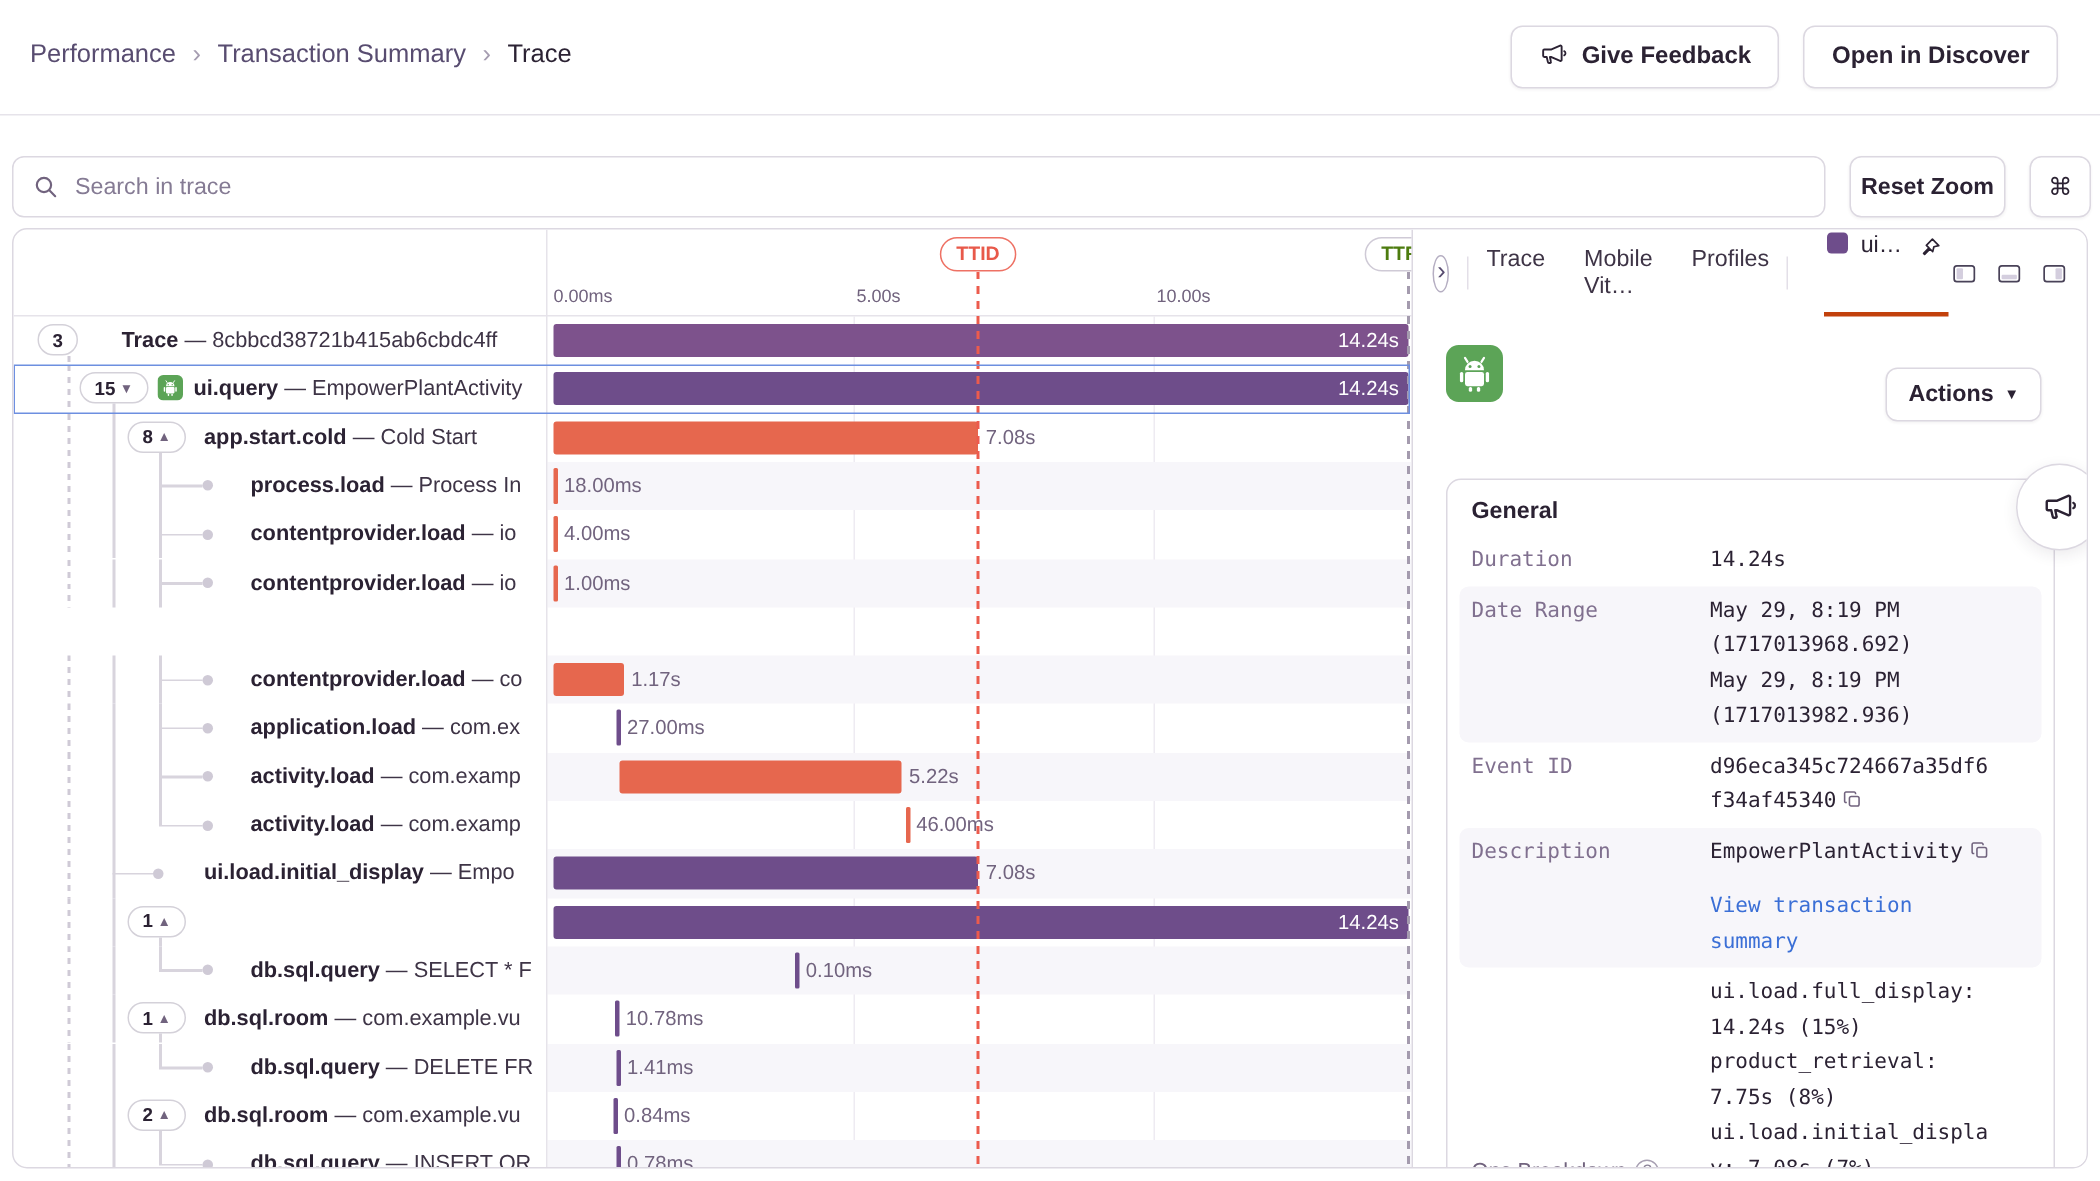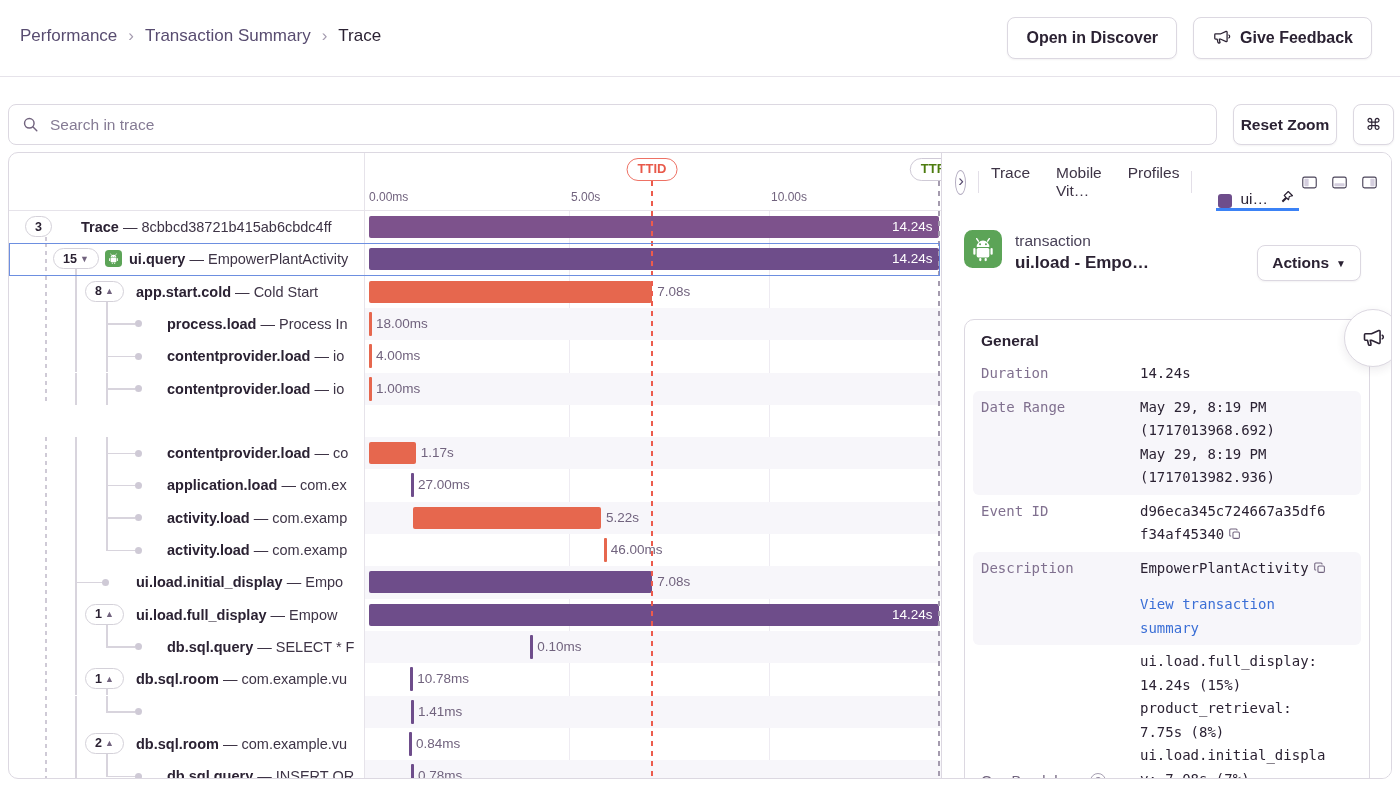--- a/index.html
+++ b/index.html
@@ -74,21 +74,21 @@
   .selbox { position:absolute; left:0; width:931px; height:32.3px; border:1.5px solid #6d8fe0; z-index:4; pointer-events:none; }
 
   
   .drawer { position:absolute; left:932px; top:0; right:0; bottom:0; background:#fff; border-left:1px solid #dcd8e1; z-index:6; }
   .d-head { position:absolute; top:0; left:0; right:0; height:58px; display:flex; align-items:center; padding-left:13px; }
   .circ { width:25px; height:25px; border-radius:50%; border:1.5px solid #b5aec2; background:#fff; color:#584c70;
     font-size:17px; display:flex; align-items:center; justify-content:center; padding:0 0 2px 1px; cursor:pointer; }
   .d-div { width:1px; height:22px; background:#e3dfe8; margin:0 12px; flex:none; }
   #dtabs { display:flex; gap:26px; font-size:15.5px; color:#3e3446; }
   #dtabs span { cursor:pointer; }
-  .active-group { display:flex; align-items:flex-end; gap:8px; height:58px; border-bottom:3px solid #3b82f6; padding:2px 2px 0 2px; margin-left:12px; }
+  .active-group { display:flex; align-items:flex-start; gap:8px; height:58px; border-bottom:3px solid #c2410c; padding:2px 2px 0 2px; margin-left:12px; }
   .sq { width:14px; height:14px; border-radius:3px; background:#6e4d8b; flex:none; }
   .atab { font-size:15.5px; color:#2b2233; cursor:pointer; }
   .pinbtn,.lay { background:none; border:0; padding:2px; line-height:0; cursor:pointer; }
   .spacer { flex:1; }
   .layouts { display:flex; gap:9px; margin-right:11px; }
 
   .tx { position:absolute; left:22px; top:77px; display:flex; gap:13px; align-items:flex-start; }
   .tx-type { font-size:15.5px; color:#494258; margin:2px 0 3px 0; }
   .tx-title { font-size:17px; font-weight:700; color:#2b2233; }
   .actions-btn { position:absolute; right:30px; top:92px; height:36px; font-size:15.5px; padding:0 14px; gap:7px; }
@@ -119,29 +119,29 @@
   <div class="top">
     <nav class="crumbs" id="crumbs">
         <span class="crumb">Performance</span>
         <span class="crumb-sep">›</span>
         <span class="crumb">Transaction Summary</span>
         <span class="crumb-sep">›</span>
         <span class="crumb current">Trace</span>
       </nav>
     <div class="top-actions">
       <button class="btn">
-          <span>Open in Discover</span>
-        </button>
-      <button class="btn">
         <span class="mega-sm"><svg width="19" height="19" viewBox="0 0 24 24">
               <path d="M3.5 9.8v4.4a1 1 0 0 0 1 1h2l1 4.3a.9.9 0 0 0 .9.7h.9a.75.75 0 0 0 .73-.93L9.2 15.2h1.3l7.3 3.2a.9.9 0 0 0 1.26-.82V6.4a.9.9 0 0 0-1.26-.82L10.5 8.8H4.5a1 1 0 0 0-1 1z" fill="none" stroke="#2b2233" stroke-width="1.6" stroke-linejoin="round"></path>
               <path d="M21.2 10.2a2 2 0 0 1 0 3.6" fill="none" stroke="#2b2233" stroke-width="1.5" stroke-linecap="round"></path>
             </svg></span>
         <span>Give Feedback</span>
       </button>
+      <button class="btn">
+          <span>Open in Discover</span>
+        </button>
     </div>
   </div>
 
   <div class="search">
     <span style="line-height:0">
       <svg width="17" height="17" viewBox="0 0 20 20">
           <circle cx="8.6" cy="8.6" r="5.6" fill="none" stroke="#71637e" stroke-width="1.7"></circle>
           <line x1="13" y1="13" x2="17.4" y2="17.4" stroke="#71637e" stroke-width="1.7" stroke-linecap="round"></line>
         </svg>
     </span>
@@ -281,21 +281,20 @@
           <div class="dot" style="left: 93px;"></div>
           <div class="rowtext" style="left: 127px; width: 226px;"><b>ui.load.initial_display</b> — Empo</div>
           <div class="outlabel" style="left: 648.2px;">7.08s</div>
           <div class="bar" style="left: 360px; width: 283.2px; background: rgb(110, 77, 138);"></div>
         </div>
         <div class="row" style="top: 387.6px;">
           <div class="vline dashed" style="left: 36px; top: 0px; height: 32.3px;"></div>
           <div class="vline" style="left: 66px; top: 0px; height: 32.3px;"></div>
           <div class="vline" style="left: 97px; top: 26px; height: 6.3px;"></div>
           <div class="pill" style="left: 76px;">1<span class="pchev">▲</span></div>
-          <div class="rowtext" style="left: 127px; width: 226px;"><b>ui.load.full_display</b> — Empow</div>
           <div class="bar" style="left: 360px; width: 569.6px; background: rgb(110, 77, 138);">
             <span class="inlabel">14.24s</span>
           </div>
         </div>
         <div class="row" style="top: 419.9px;">
           <div class="stripe"></div>
           <div class="vline dashed" style="left: 36px; top: 0px; height: 32.3px;"></div>
           <div class="vline" style="left: 66px; top: 0px; height: 32.3px;"></div>
           <div class="vline" style="left: 97px; top: 0px; height: 16px;"></div>
           <div class="hline" style="left: 97px; width: 29px;"></div>
@@ -313,20 +312,21 @@
           <div class="tick" style="left: 401.2px; background: rgb(110, 77, 139);"></div>
           <div class="outlabel" style="left: 408.2px;">10.78ms</div>
         </div>
         <div class="row" style="top: 484.5px;">
           <div class="stripe"></div>
           <div class="vline dashed" style="left: 36px; top: 0px; height: 32.3px;"></div>
           <div class="vline" style="left: 66px; top: 0px; height: 32.3px;"></div>
           <div class="vline" style="left: 97px; top: 0px; height: 16px;"></div>
           <div class="hline" style="left: 97px; width: 29px;"></div>
           <div class="dot" style="left: 126px;"></div>
+          <div class="rowtext" style="left: 158px; width: 195px;"><b>db.sql.query</b> — DELETE FR</div>
           <div class="tick" style="left: 402px; background: rgb(110, 77, 139);"></div>
           <div class="outlabel" style="left: 409px;">1.41ms</div>
         </div>
         <div class="row" style="top: 516.8px;">
           <div class="vline dashed" style="left: 36px; top: 0px; height: 32.3px;"></div>
           <div class="vline" style="left: 66px; top: 0px; height: 32.3px;"></div>
           <div class="vline" style="left: 97px; top: 26px; height: 6.3px;"></div>
           <div class="pill" style="left: 76px;">2<span class="pchev">▲</span></div>
           <div class="rowtext" style="left: 127px; width: 226px;"><b>db.sql.room</b> — com.example.vu</div>
           <div class="tick" style="left: 400px; background: rgb(110, 77, 139);"></div>
@@ -403,24 +403,20 @@
                 <rect x="12" y="17" width="12" height="9" rx="1.5"></rect>
                 <rect x="8.8" y="17" width="2.1" height="6.5" rx="1"></rect>
                 <rect x="25.1" y="17" width="2.1" height="6.5" rx="1"></rect>
                 <rect x="14.4" y="26.5" width="2.1" height="3" rx="1"></rect>
                 <rect x="19.5" y="26.5" width="2.1" height="3" rx="1"></rect>
               </g>
               <path d="M13.6 10.6l-1.6-2.4M22.4 10.6l1.6-2.4" stroke="#fff" stroke-width="1.4" stroke-linecap="round"></path>
               <circle cx="15.2" cy="13.6" r=".95" fill="#5ca457"></circle>
               <circle cx="20.8" cy="13.6" r=".95" fill="#5ca457"></circle>
             </svg></span>
-        <div>
-          <div class="tx-type">transaction</div>
-          <div class="tx-title">ui.load - Empo…</div>
-        </div>
       </div>
       <button class="btn actions-btn">
         <span>Actions</span>
         <span class="achev">▼</span>
       </button>
 
       <div class="card">
         <h3>General</h3>
         <div id="gfields">
             <div class="kv">

